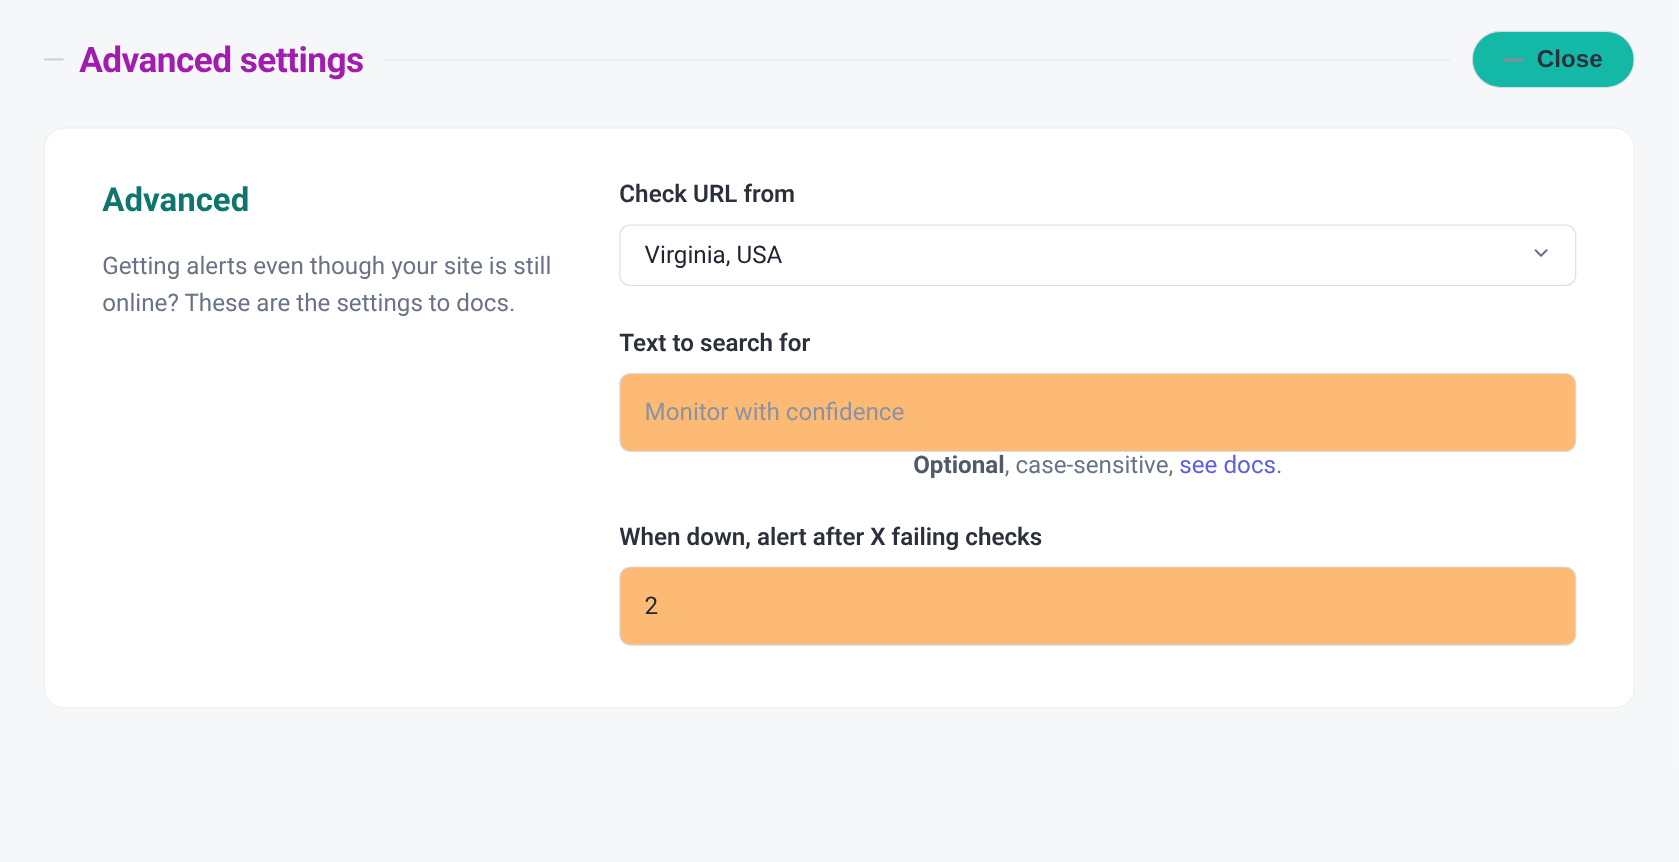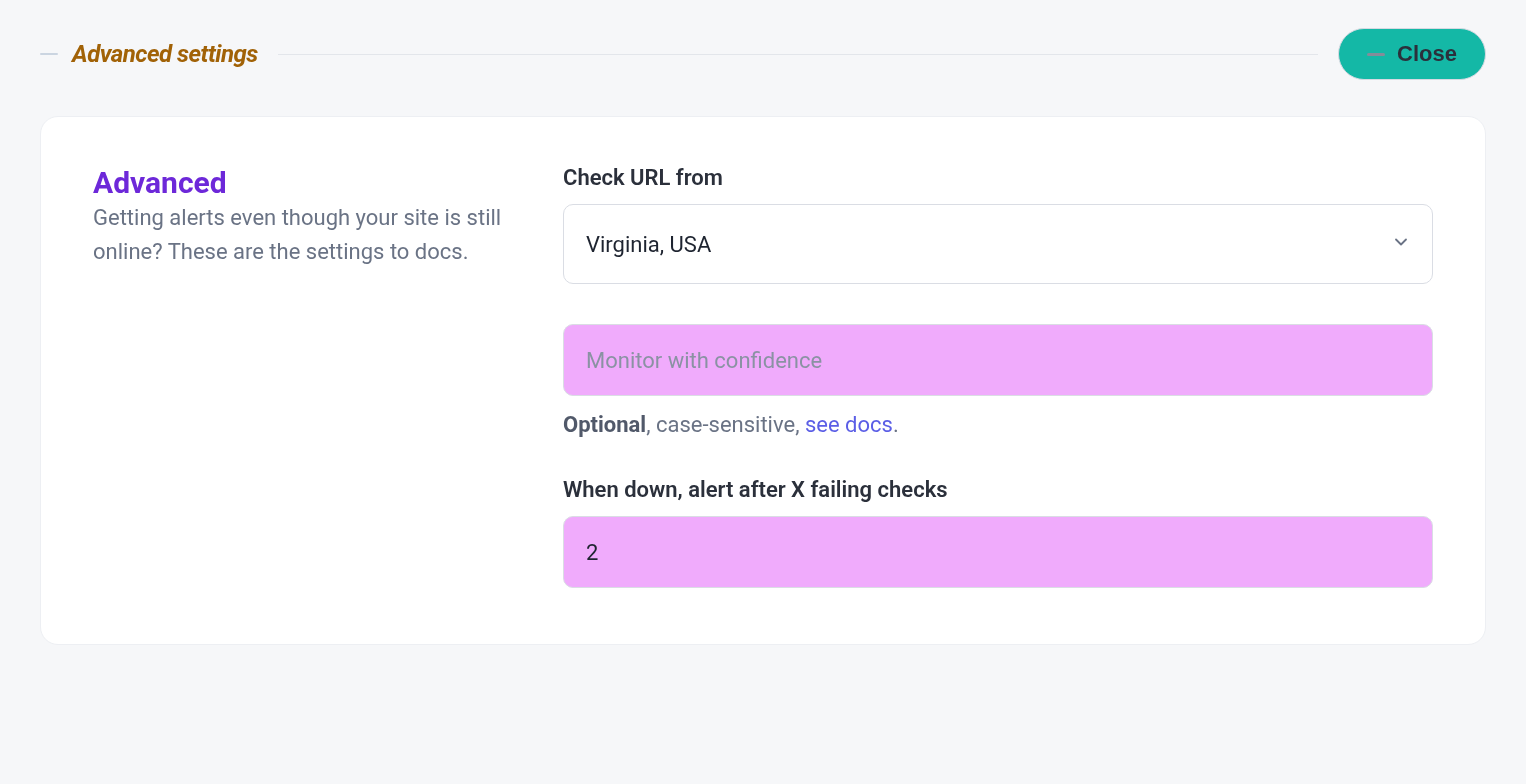--- a/index.html
+++ b/index.html
@@ -26,25 +26,24 @@
       align-items: center;
       gap: 14px;
     }
     .minus-line {
       width: 18px;
       height: 2px;
       background: #cbd5e1;
       border-radius: 1px;
     }
     .section-title {
-      font-size: 24px;
+      font-size: 32px;
       font-weight: 700;
-      color: #a16207;
+      color: #a21caf;
       letter-spacing: -0.5px;
-      font-style: italic;
     }
     .divider {
       flex: 1;
       height: 1px;
       background: #e3e6eb;
     }
     .close-btn {
       display: inline-flex;
       align-items: center;
       gap: 12px;
@@ -71,22 +70,22 @@
       padding: 48px 52px 44px 52px;
       display: flex;
       gap: 60px;
     }
     .card-left {
       flex: 0 0 410px;
     }
     .card-left h2 {
       font-size: 30px;
       font-weight: 700;
-      color: #6d28d9;
-      margin-bottom: 1px;
+      color: #0f766e;
+      margin-bottom: 26px;
     }
     .card-left p {
       font-size: 22px;
       line-height: 1.55;
       color: #6a7385;
       font-weight: 400;
     }
     .card-right {
       flex: 1;
       display: flex;
@@ -103,21 +102,21 @@
       font-size: 22px;
       font-weight: 600;
       color: #2b303b;
       margin-bottom: 14px;
     }
     .select-wrap {
       position: relative;
     }
     .select-input {
       width: 100%;
-      height: 80px;
+      height: 56px;
       border: 1px solid #dadde4;
       border-radius: 10px;
       background: #ffffff;
       font-size: 22px;
       color: #1e2430;
       padding: 0 50px 0 22px;
       appearance: none;
       -webkit-appearance: none;
       font-family: inherit;
       cursor: pointer;
@@ -128,33 +127,33 @@
       top: 50%;
       transform: translateY(-50%);
       pointer-events: none;
       color: #6a7385;
     }
     .text-input {
       width: 100%;
       height: 72px;
       border: 1px solid #dadde4;
       border-radius: 10px;
-      background: #f0abfc;
+      background: #fdba74;
       font-size: 22px;
       color: #1e2430;
       padding: 0 22px;
       font-family: inherit;
     }
     .text-input::placeholder {
       color: #8a92a3;
     }
     .help-text {
-      margin-top: 16px;
       font-size: 22px;
       color: #6a7385;
+      text-align: center;
     }
     .help-text strong {
       color: #51596a;
       font-weight: 700;
     }
     .help-text a {
       color: #5b5ee6;
       text-decoration: none;
     }
   </style>
@@ -188,20 +187,21 @@
         </select>
         <span class="chevron">
           <svg width="20" height="20" viewBox="0 0 24 24" fill="none" stroke="currentColor" stroke-width="2.2" stroke-linecap="round" stroke-linejoin="round">
               <polyline points="6 9 12 15 18 9"></polyline>
             </svg>
         </span>
       </div>
     </div>
 
     <div class="field">
+      <label class="field-label">Text to search for</label>
       <input type="text" class="text-input" placeholder="Monitor with confidence" style="">
       <div class="help-text">
         <strong>Optional</strong><span>, case-sensitive, </span><a href="#">see docs</a><span>.</span>
       </div>
     </div>
 
     <div class="field">
       <label class="field-label">When down, alert after X failing checks</label>
       <input type="text" class="text-input" value="2" style="">
     </div>

